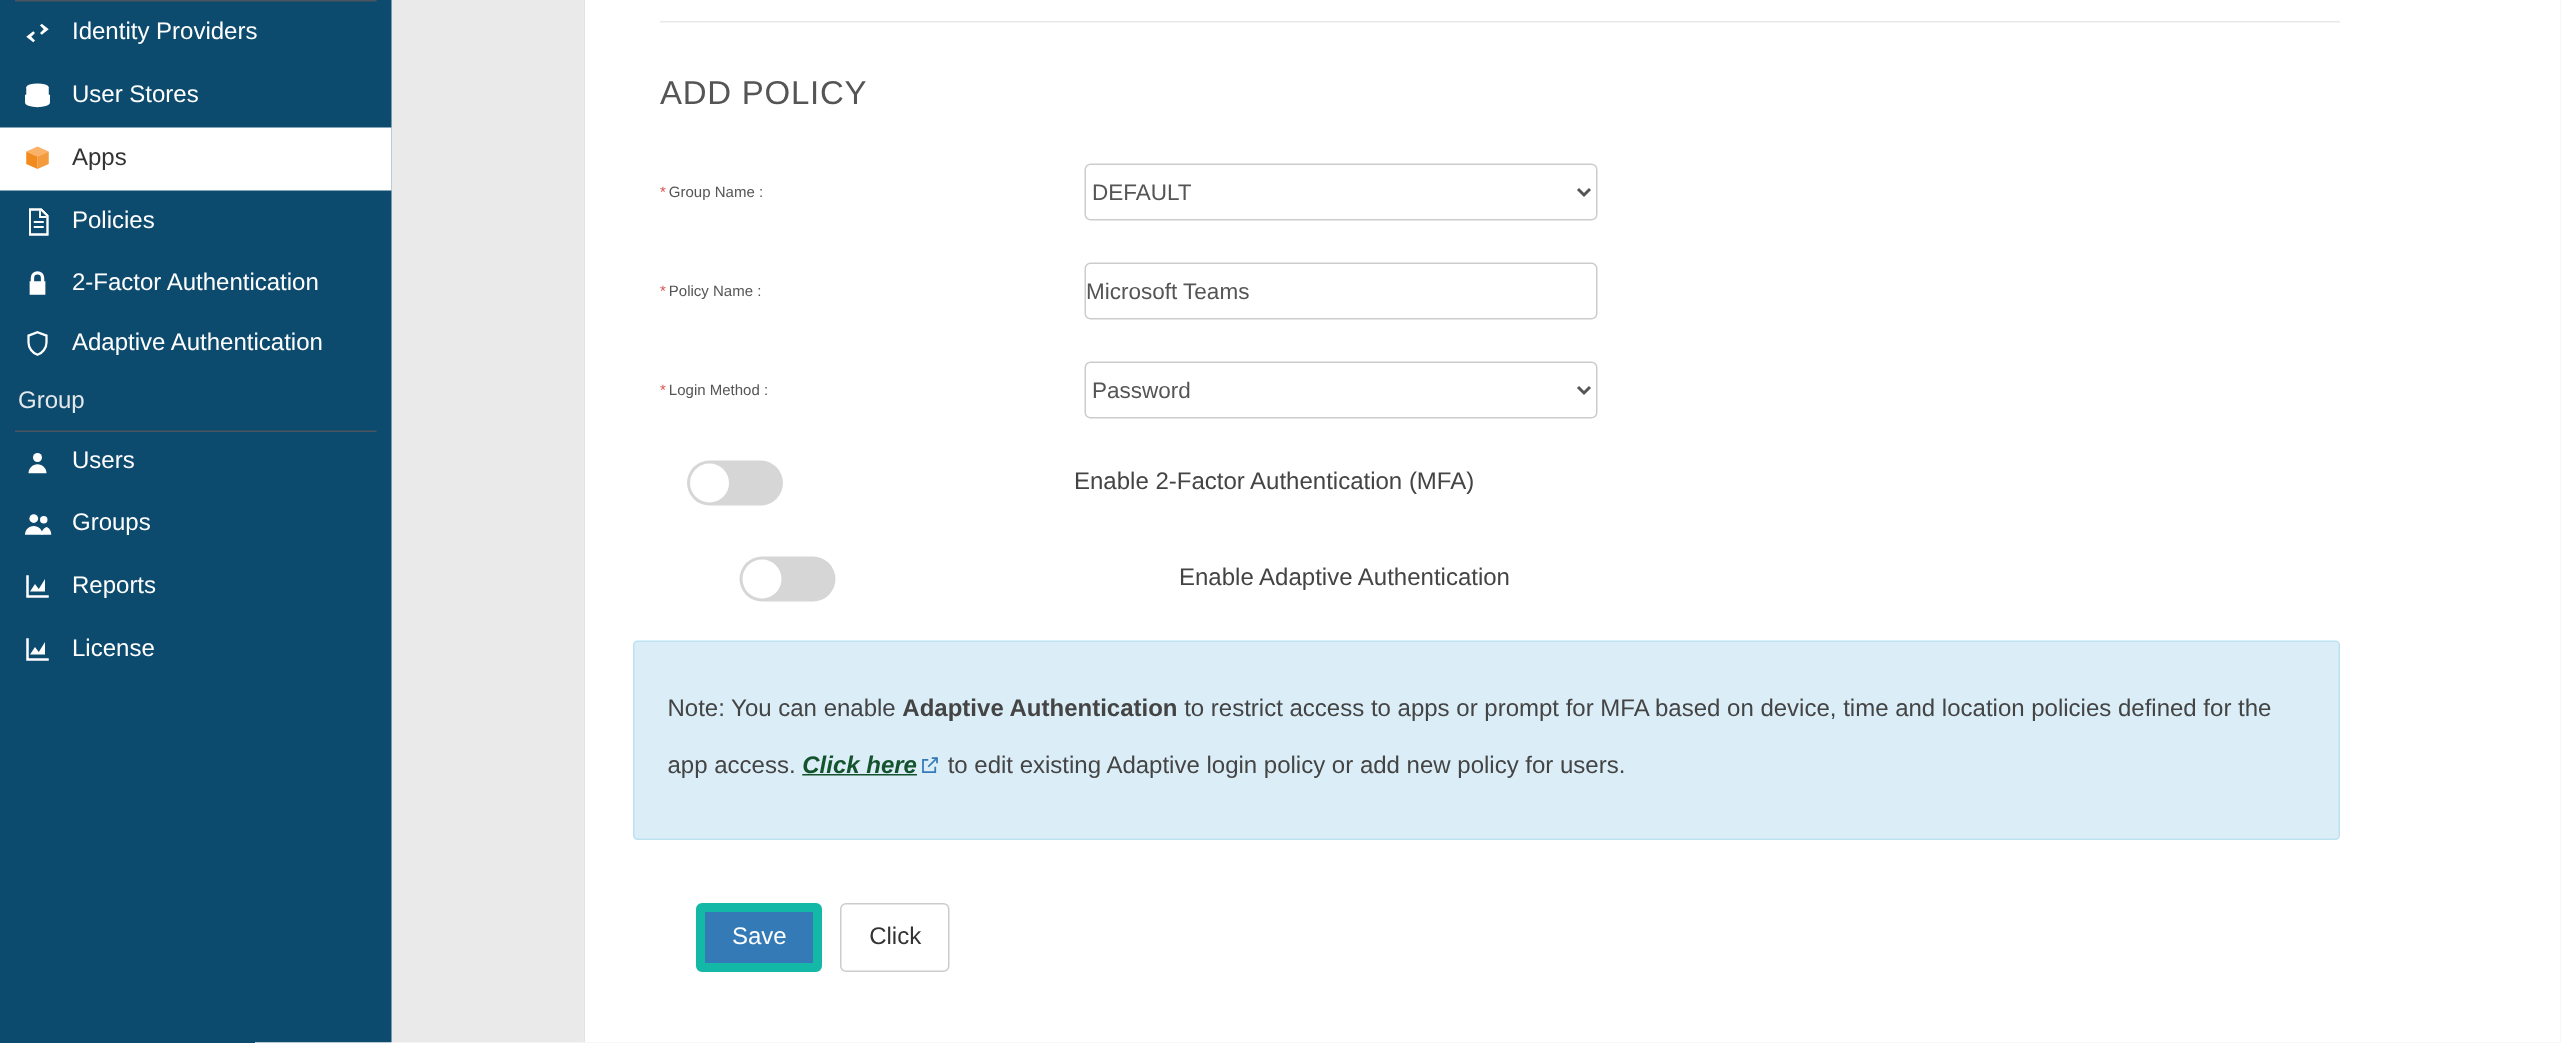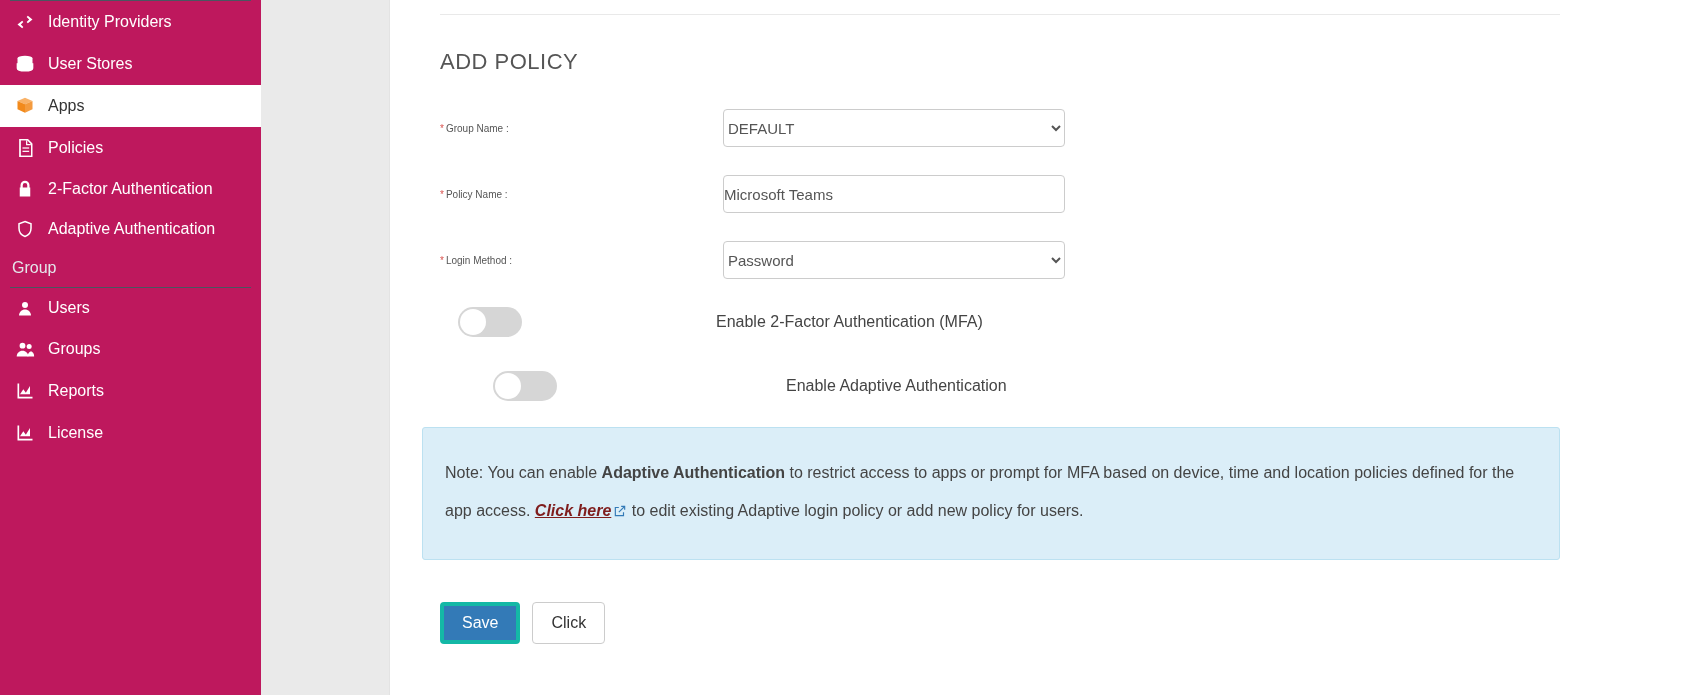--- a/index.html
+++ b/index.html
@@ -9,21 +9,21 @@
     font-size: 15px;
     color: #333;
     background: #eaeaea;
     display: flex;
     min-height: 695px;
   }
 
   
   .sidebar {
     width: 261px;
-    background: #be185d;
+    background: #0c4a6e;
     color: #fff;
     flex-shrink: 0;
     padding-top: 0;
   }
   .sidebar .divider {
     border-top: 1px solid #4a5560;
     margin: 0 10px;
   }
   .sidebar .nav-item {
     display: flex;
@@ -141,39 +141,40 @@
     border-radius: 3px;
     padding: 26px 22px;
     font-size: 16px;
     color: #444;
     line-height: 2.4;
     margin-top: 22px;
     margin-left: -18px;
   }
   .note-box strong { font-weight: 700; }
   .note-box a.cta {
-    color: #7f1d1d;
+    color: #14532d;
     font-style: italic;
     font-weight: 700;
   }
   .ext-icon { display:inline-block; vertical-align: -2px; margin-left:2px; }
   .ext-icon svg { stroke:#337ab7; fill:none; }
 
   
   .btn-row { margin-top: 42px; display: flex; gap: 12px; }
   .btn {
     padding: 8px 18px;
     font-size: 16px;
     border-radius: 4px;
     cursor: pointer;
   }
   .btn-primary {
     background: #337ab7;
     color: #fff;
-    border: 4px solid #14b8a6;
+    border: 6px solid #14b8a6;
+    margin-left: 24px;
   }
   .btn-default {
     background: #fff;
     color: #333;
     border: 1px solid #ccc;
   }
 </style>
 </head>
 <body>
 

